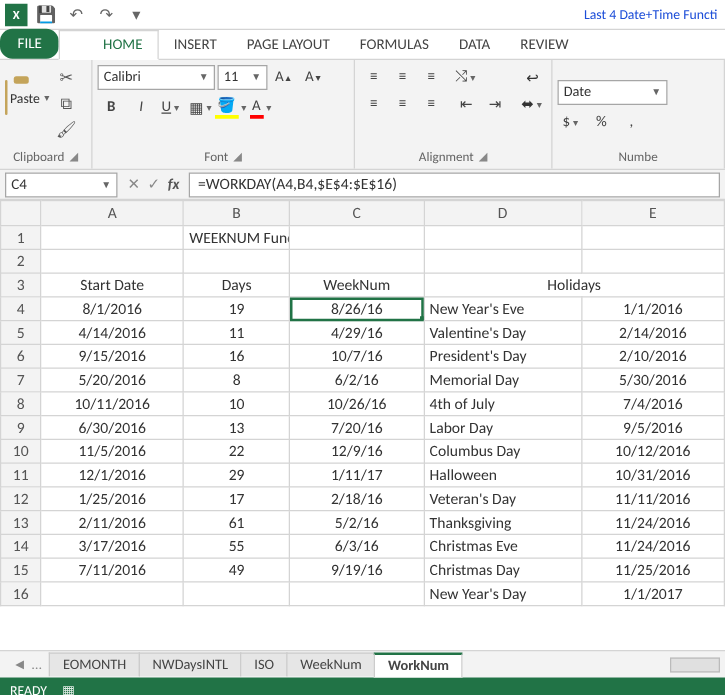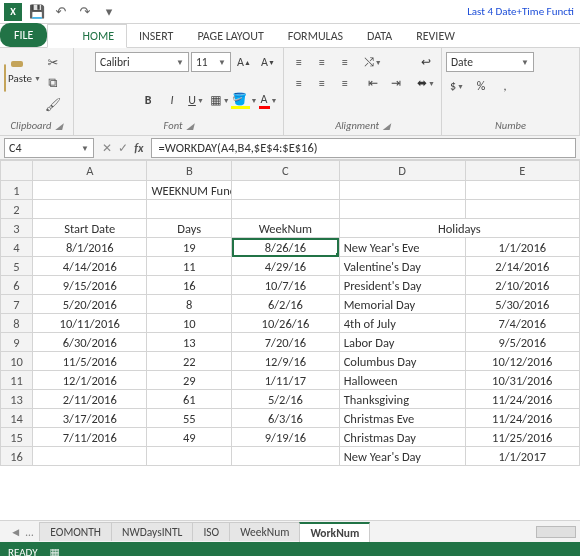--- a/index.html
+++ b/index.html
@@ -15,40 +15,40 @@
 
 .ribbon-tabs { height: 24px; background: #fff; display: flex; align-items: flex-end; border-bottom: 1px solid #d4d4d4; position: relative; }
 .ribbon-tabs .tab { padding: 4px 12px; font-size: 12px; color: #444; cursor: pointer; }
 .ribbon-tabs .tab.file { background: #217346; color: #fff; padding: 5px 14px; border-radius: 10px; }
 .ribbon-tabs .tab.active { background: #fff; border: 1px solid #d4d4d4; border-bottom: 1px solid #fff; margin-bottom: -1px; color: #217346; font-weight: normal; padding-left: 34px; }
 
 
 .ribbon { height: 88px; background: #f3f3f3; border-bottom: 1px solid #d4d4d4; display: flex; overflow: hidden; }
 .ribbon-group { border-right: 1px solid #d4d4d4; padding: 2px 4px 0; display: flex; flex-direction: column; justify-content: space-between; }
 .ribbon-group .group-body { flex: 1; display: flex; align-items: flex-start; gap: 2px; padding-top: 2px; }
-.ribbon-group .group-label { text-align: right; font-size: 10.5px; color: #666; padding: 2px 0 3px; display: flex; justify-content: center; align-items: center; gap: 4px; font-style: italic; }
+.ribbon-group .group-label { text-align: right; font-size: 10.5px; color: #666; padding: 2px 0 3px; display: flex; justify-content: center; align-items: center; gap: 4px; }
 .ribbon-group .group-label .launcher { font-size: 9px; color: #888; }
 
 .clip-col { display: flex; flex-direction: column; align-items: center; gap: 1px; }
 .paste-big { width: 36px; height: 50px; display: flex; align-items: center; justify-content: flex-start; font-size: 11px; color: #333; gap: 2px; padding-top: 2px; }
 .paste-big .icon { width: 26px; height: 28px; background: linear-gradient(#fff,#e8e8e8); border: 1px solid #c4a45a; border-radius: 2px; position: relative; }
 .paste-big .icon::before { content:""; position:absolute; top:-4px; left:6px; width:12px; height:6px; background:#c4a45a; border-radius:2px; }
 .small-btn { width: 22px; height: 20px; display: flex; align-items: center; justify-content: center; color: #555; font-size: 13px; }
 
 .font-group .row { display: flex; align-items: center; gap: 2px; margin-bottom: 2px; }
 .combo { background: #fff; border: 1px solid #a6a6a6; height: 20px; display: flex; align-items: center; padding: 0 4px; font-size: 11.5px; gap: 4px; }
 .combo .arrow { font-size: 8px; color: #666; margin-left: auto; padding-left: 4px; }
 .sq-btn { width: 22px; height: 20px; border: 1px solid transparent; display: flex; align-items: center; justify-content: center; font-size: 12px; color: #444; }
 .split { display: flex; align-items: center; }
 .split .arrow { font-size: 7px; color: #666; margin-left: 1px; }
 
 .align-group .row { display: flex; gap: 1px; margin-bottom: 1px; }
 .wrap-btn { width: 26px; height: 20px; display: flex; align-items: center; justify-content: center; }
 
-.numfmt .combo { width: 88px; }
+.numfmt .combo { width: 88px; margin-top: 12px; }
 .numfmt .row { display:flex; gap:2px; margin-top:2px; }
 
 
 .formula-bar { height: 24px; background: #f3f3f3; border-bottom: 1px solid #d4d4d4; display: flex; align-items: center; padding: 0 4px; gap: 2px; }
 .namebox { width: 90px; height: 20px; background: #fff; border: 1px solid #a6a6a6; display: flex; align-items: center; padding: 0 4px; font-size: 12px; }
 .namebox .arrow { font-size: 8px; color: #666; margin-left: auto; }
 .fx-btns { display: flex; align-items: center; gap: 6px; padding: 0 6px; color: #888; font-size: 12px; }
 .fx-btns .fx { font-style: italic; color: #555; font-weight: bold; }
 .formula-input { flex: 1; height: 20px; background: #fff; border: 1px solid #a6a6a6; padding: 0 6px; font-size: 12.5px; display: flex; align-items: center; }
 
@@ -117,21 +117,21 @@
         <div class="small-btn">🖌</div>
       </div>
     </div>
     <div class="group-label">
         <span>Clipboard</span>
         <span class="launcher">◢</span>
       </div>
   </div>
 
   <div class="ribbon-group font-group" style="width:210px">
-    <div class="group-body" style="flex-direction:column;align-items:flex-end;gap:16px">
+    <div class="group-body" style="flex-direction:column;align-items:flex-start;gap:2px">
       <div class="row">
         <div class="combo" style="width:94px">
             <span>Calibri</span>
             <span class="arrow">▼</span>
           </div>
         <div class="combo" style="width:40px">
             <span>11</span>
             <span class="arrow">▼</span>
           </div>
         <div class="sq-btn">A<sup style="font-size:7px">▲</sup></div>
@@ -343,20 +343,28 @@
         </tr>
         <tr>
           <th class="rowhdr">11</th>
           <td>12/1/2016</td>
           <td>29</td>
           <td>1/11/17</td>
           <td class="left">Halloween</td>
           <td>10/31/2016</td>
         </tr>
         <tr>
+          <th class="rowhdr">12</th>
+          <td>1/25/2016</td>
+          <td>17</td>
+          <td>2/18/16</td>
+          <td class="left">Veteran's Day</td>
+          <td>11/11/2016</td>
+        </tr>
+        <tr>
           <th class="rowhdr">13</th>
           <td>2/11/2016</td>
           <td>61</td>
           <td>5/2/16</td>
           <td class="left">Thanksgiving</td>
           <td>11/24/2016</td>
         </tr>
         <tr>
           <th class="rowhdr">14</th>
           <td>3/17/2016</td>

